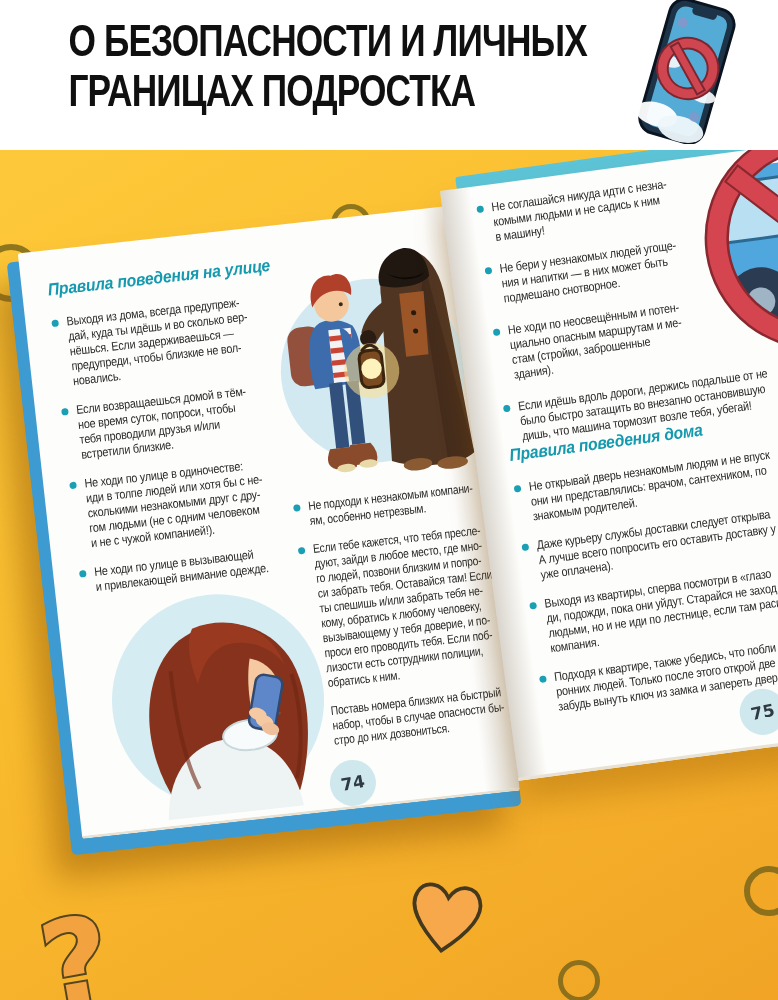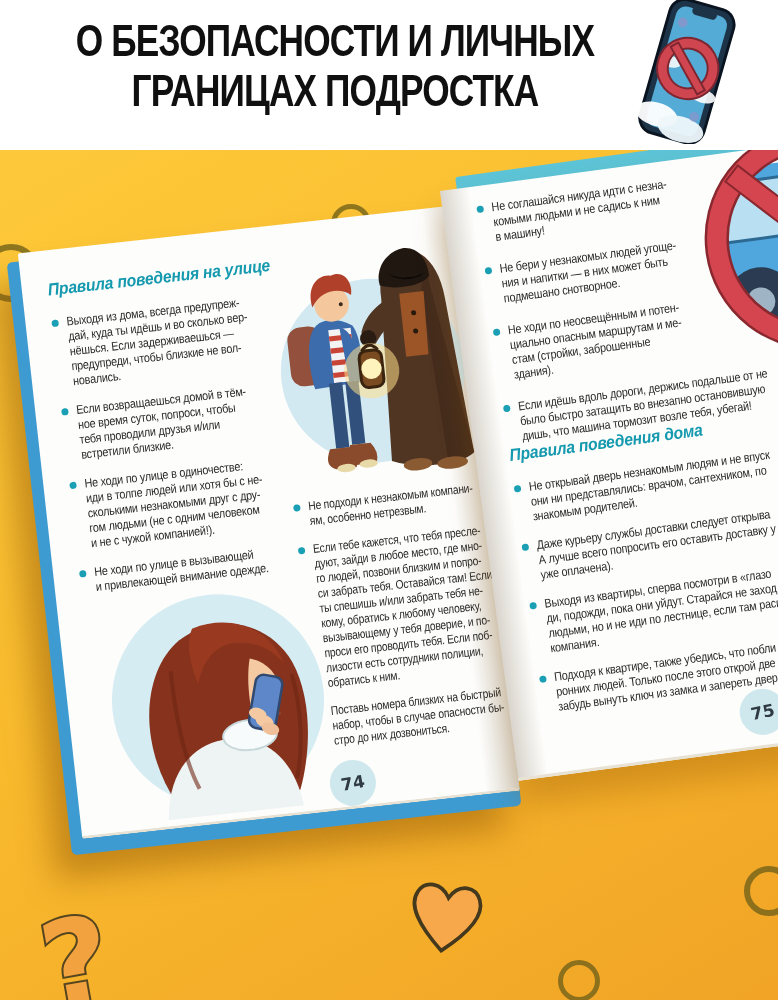--- a/index.html
+++ b/index.html
@@ -2,21 +2,21 @@
 <html><head>
 <meta charset="utf-8">
 <style>
   html,body{margin:0;padding:0;}
   body{
     width:778px;height:1000px;position:relative;overflow:hidden;
     font-family:"Liberation Sans",sans-serif;background:#f6b62e;
   }
   
   .banner{position:absolute;left:0;top:0;width:778px;height:150px;background:#ffffff;z-index:5;}
-  .banner-title{position:absolute;left:25px;top:16px;width:620px;text-align:center;color:#101010;}
+  .banner-title{position:absolute;left:25px;top:16px;width:620px;text-align:left;color:#101010;}
   .title-line{font-weight:700;font-size:41px;line-height:50px;letter-spacing:-1px;
     transform:scaleX(.86) scaleY(1.1);transform-origin:center;white-space:nowrap;}
   .phone-wrap{position:absolute;left:606px;top:-2px;width:160px;height:146px;}
   
   .backdrop{position:absolute;left:0;top:150px;width:778px;height:850px;
     background:linear-gradient(150deg,#fdc93a 0%,#f9bb2e 45%,#f1a426 100%);z-index:0;}
   .circle-doodle{position:absolute;border-radius:50%;border:5px solid rgba(112,96,26,.78);z-index:1;}
   .doodle{position:absolute;z-index:1;}
   
   .book{position:absolute;left:22px;top:250px;width:1060px;height:610px;

